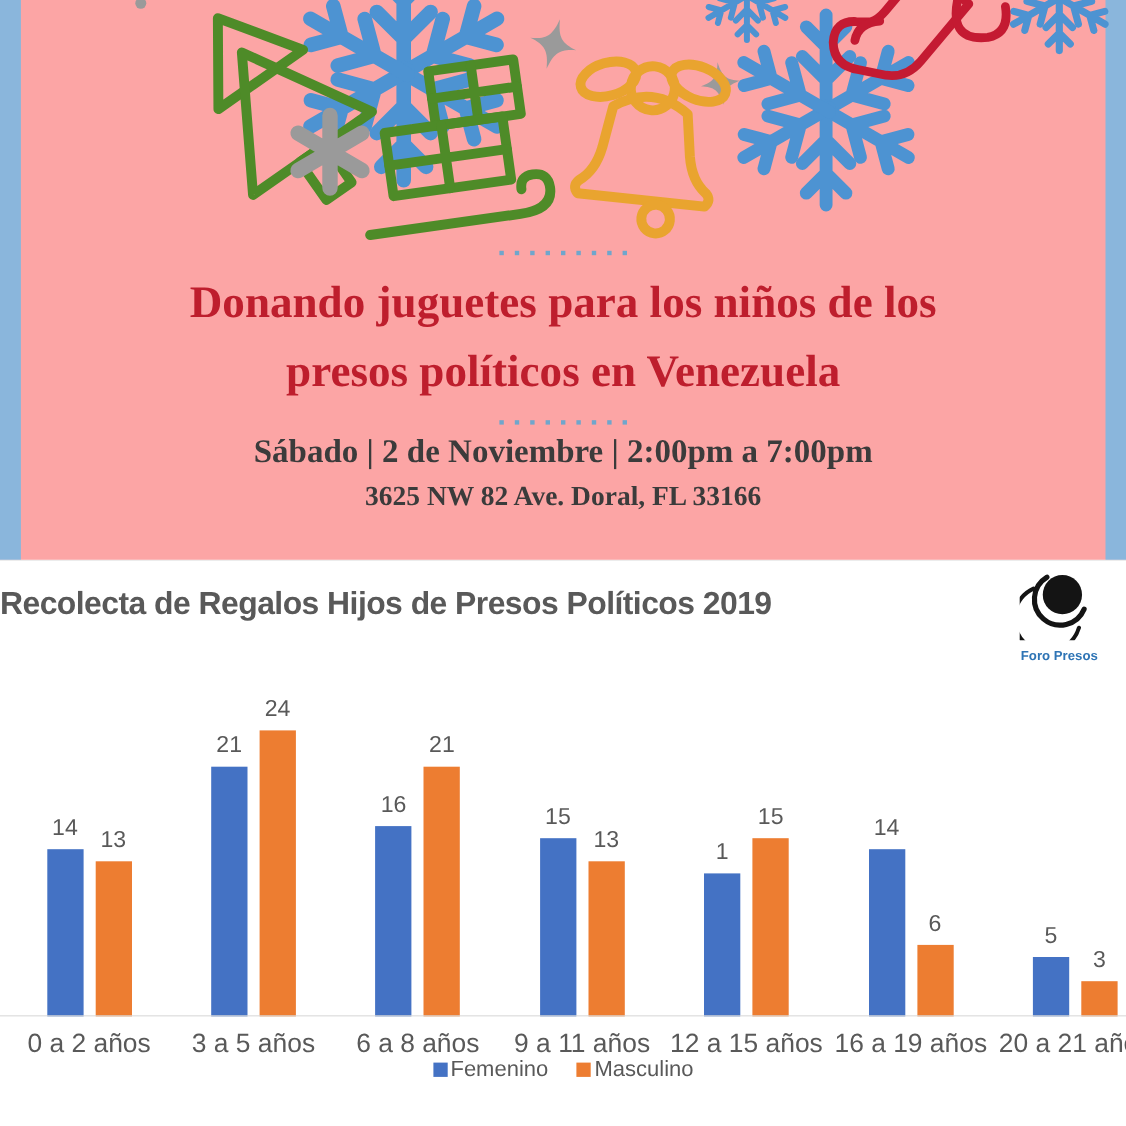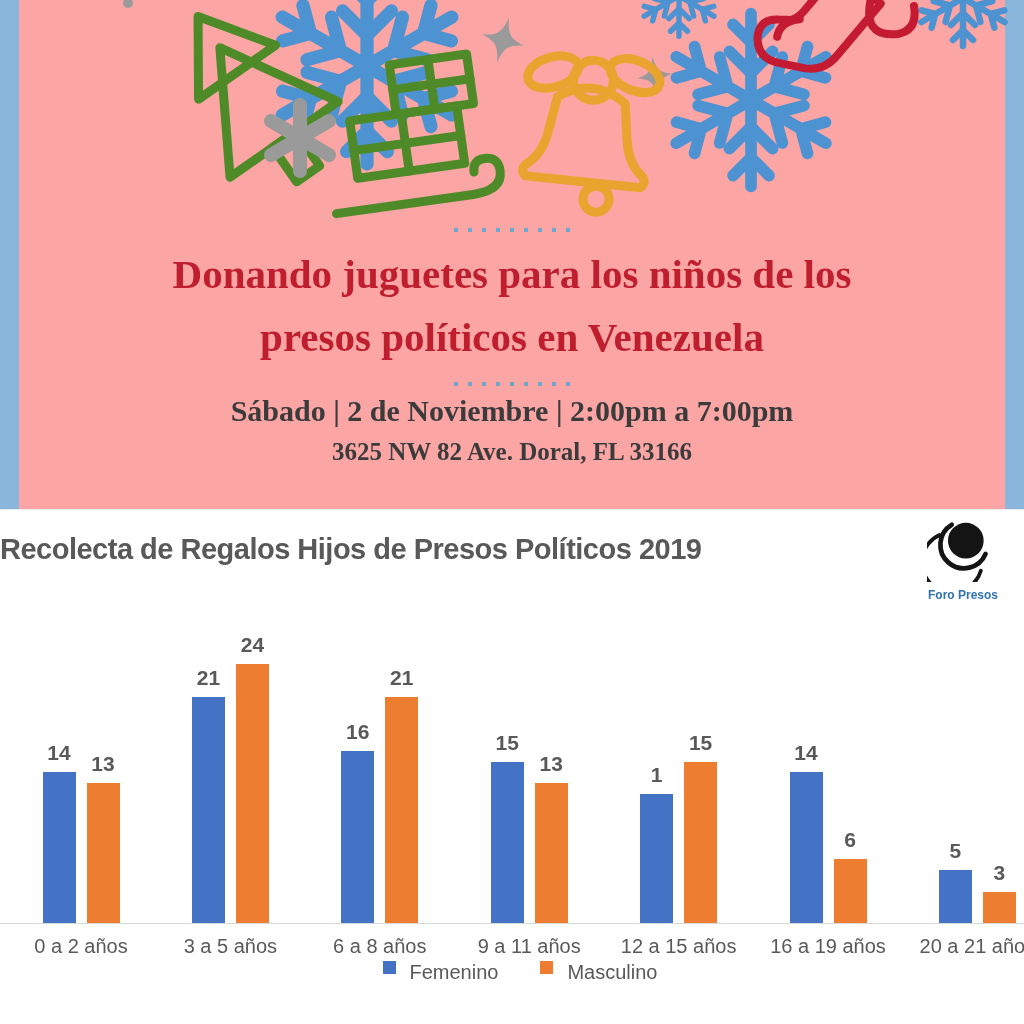--- a/index.html
+++ b/index.html
@@ -32,29 +32,29 @@
 
   
   .chart{position:absolute;top:509px;left:0;width:1024px;height:515px;background:#fff;
          border-top:1px solid #ececec;box-sizing:border-box;}
   .chart-title{position:absolute;top:23px;left:0;width:1024px;text-align:left;
     font-size:29px;font-weight:700;color:var(--chart-text,#595959);letter-spacing:-0.5px;}
   .logo{position:absolute;top:10px;right:18px;width:86px;text-align:center;}
   .logo-label{margin-top:2px;font-size:12px;font-weight:700;color:var(--logo-blue,#2e74b5);}
   .plot{position:absolute;top:0;left:0;width:1024px;height:414px;}
   .bar{position:absolute;bottom:0;}
-  .vlabel{position:absolute;width:60px;text-align:center;font-size:21px;font-weight:700;
+  .vlabel{position:absolute;width:60px;text-align:center;font-size:21px;font-weight:400;
     color:var(--chart-text,#595959);}
   .axis{position:absolute;top:413px;left:0;width:1024px;height:1px;background:var(--axis-line,#d9d9d9);}
   .cats{position:absolute;top:425px;left:0;width:1024px;height:28px;}
-  .cat{position:absolute;width:160px;text-align:center;font-size:20px;color:var(--chart-text,#595959);
+  .cat{position:absolute;width:160px;text-align:center;font-size:24px;color:var(--chart-text,#595959);
     white-space:nowrap;}
   .legend{position:absolute;top:451px;left:0;width:1024px;display:flex;justify-content:center;
     gap:26px;align-items:center;}
-  .legend-item{display:flex;gap:14px;margin-left:16px;}
+  .legend-item{display:flex;align-items:center;gap:3px;}
   .legend-swatch{width:13px;height:13px;display:inline-block;}
   .legend-label{font-size:20px;color:var(--chart-text,#595959);}
 </style>
 </head>
 <body>
 
 <div class="stage">
 
   <section class="flyer">
     <div class="sidebar left"></div>

